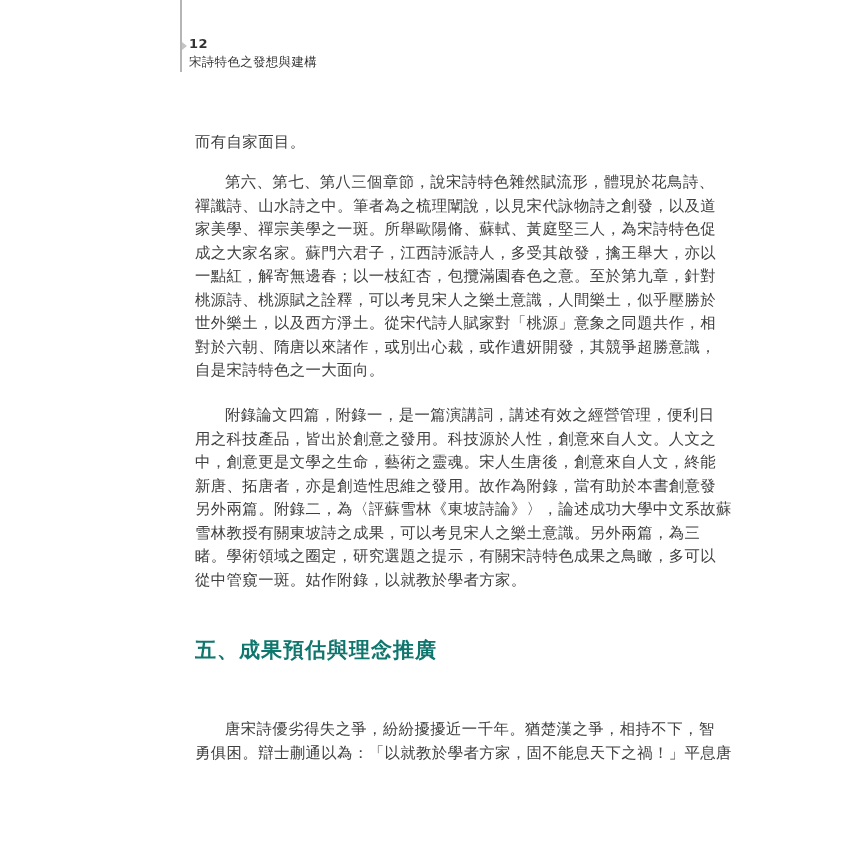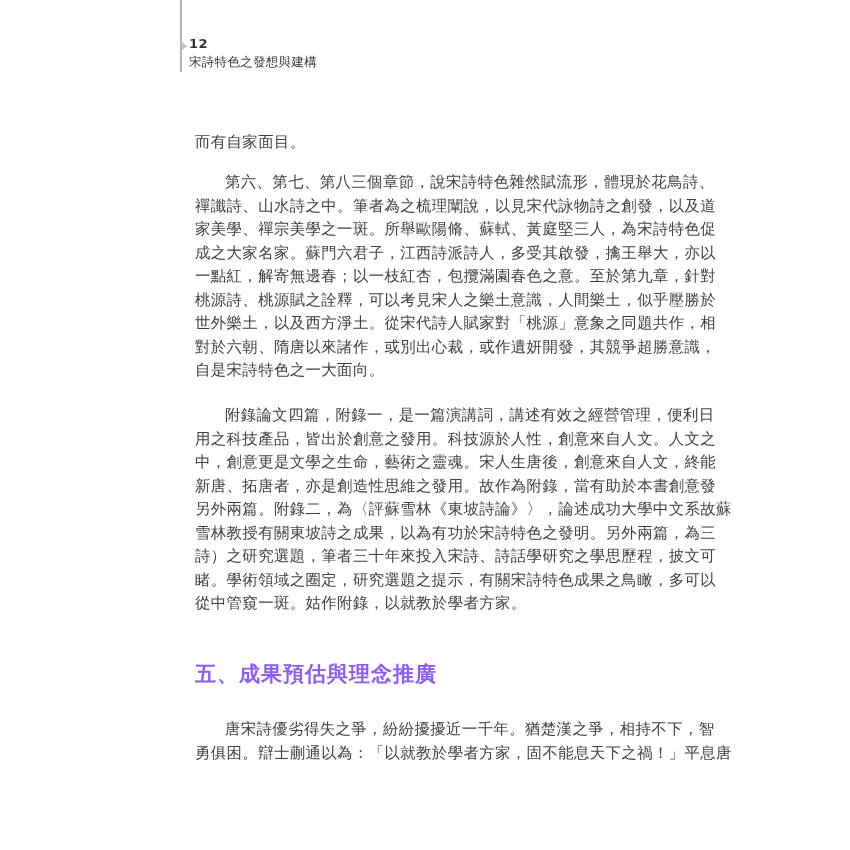--- a/index.html
+++ b/index.html
@@ -22,22 +22,22 @@
     position: absolute; left: 189px; top: 54px; font-family: "DejaVu Sans", "Liberation Sans", sans-serif;
     font-size: 12.5px; color: #333; letter-spacing: 0.3px;
   }
   .body-block { position: absolute; left: 195px; width: 480px; }
   .line {
     display: block; height: 23.5px; line-height: 23.5px; font-size: 15.4px; white-space: nowrap;
     letter-spacing: 0.4px; color: #404040;
   }
   .indent { padding-left: 30px; }
   .section-heading {
-    position: absolute; left: 195px; top: 660px; font-family: "DejaVu Sans", "Liberation Sans", sans-serif;
-    font-size: 21px; font-weight: bold; color: #8b5cf6; letter-spacing: 1px;
+    position: absolute; left: 195px; top: 636px; font-family: "DejaVu Sans", "Liberation Sans", sans-serif;
+    font-size: 21px; font-weight: bold; color: #0f766e; letter-spacing: 1px;
   }
 </style>
 </head>
 <body>
 
 <div class="side-rule"></div>
 <div class="page-marker"></div>
 <div class="page-number">12</div>
 <div class="running-title">宋詩特色之發想與建構</div>
 
@@ -56,22 +56,21 @@
   <span class="line">對於六朝、隋唐以來諸作，或別出心裁，或作遺妍開發，其競爭超勝意識，</span>
   <span class="line">自是宋詩特色之一大面向。</span>
 </div>
 
 <div class="body-block" style="top:404px;">
   <span class="line indent">附錄論文四篇，附錄一，是一篇演講詞，講述有效之經營管理，便利日</span>
   <span class="line">用之科技產品，皆出於創意之發用。科技源於人性，創意來自人文。人文之</span>
   <span class="line">中，創意更是文學之生命，藝術之靈魂。宋人生唐後，創意來自人文，終能</span>
   <span class="line">新唐、拓唐者，亦是創造性思維之發用。故作為附錄，當有助於本書創意發</span>
   <span class="line">另外兩篇。附錄二，為〈評蘇雪林《東坡詩論》〉，論述成功大學中文系故蘇</span>
-  <span class="line">雪林教授有關東坡詩之成果，以為有功於宋詩特色之發明。另外兩篇，為三</span>
-  <span class="line">詩）之研究選題，筆者三十年來投入宋詩、詩話學研究之學思歷程，披文可</span>
+  <span class="line">雪林教授有關東坡詩之成果，可以考見宋人之樂土意識。另外兩篇，為三</span>
   <span class="line">睹。學術領域之圈定，研究選題之提示，有關宋詩特色成果之鳥瞰，多可以</span>
   <span class="line">從中管窺一斑。姑作附錄，以就教於學者方家。</span>
 </div>
 
 <div class="section-heading">五、成果預估與理念推廣</div>
 
 <div class="body-block" style="top:718px;">
   <span class="line indent">唐宋詩優劣得失之爭，紛紛擾擾近一千年。猶楚漢之爭，相持不下，智</span>
   <span class="line">勇俱困。辯士蒯通以為：「以就教於學者方家，固不能息天下之禍！」平息唐</span>
 </div>

